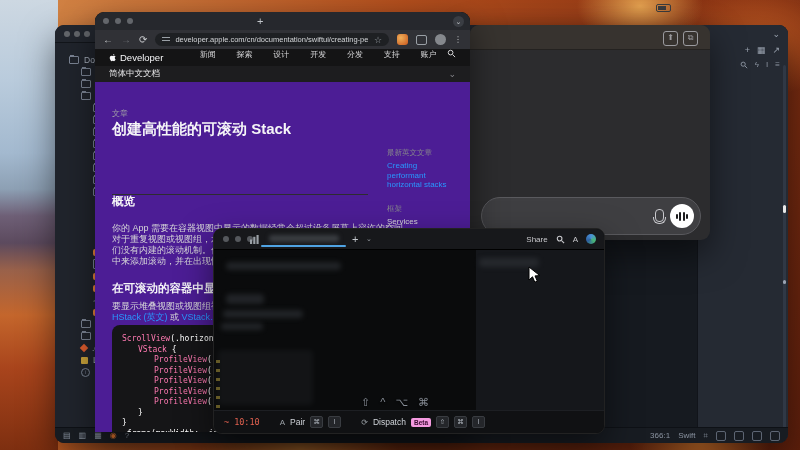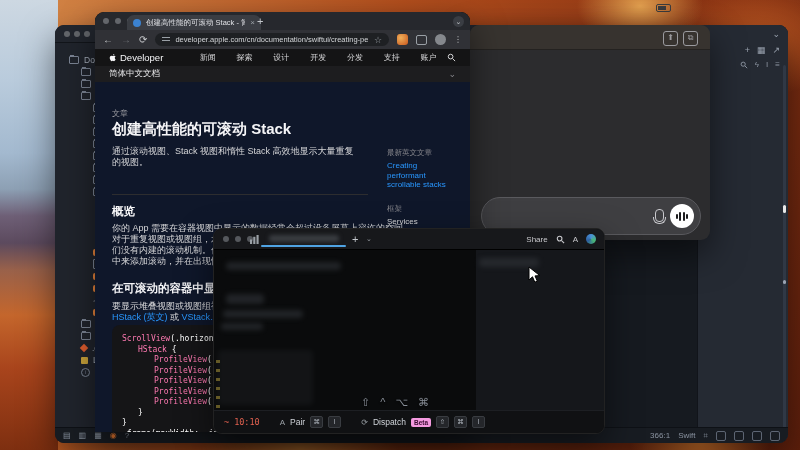--- a/index.html
+++ b/index.html
@@ -105,40 +105,40 @@
   #urlpill .tune{width:8px;height:7px;
     background:linear-gradient(#9aa0a6,#9aa0a6) 0 1px/8px 1px no-repeat,
                linear-gradient(#9aa0a6,#9aa0a6) 0 4px/8px 1px no-repeat;}
   #urlpill .u{font-size:7.5px;color:#d3d5d8;white-space:nowrap;overflow:hidden;flex:1;}
   #urlpill .star{color:#9aa0a6;font-size:9px;}
   .extic{width:11px;height:11px;border-radius:3px;background:radial-gradient(circle at 35% 35%,#f0b05a,#c8571d);}
   .panic{width:9px;height:8px;border:1px solid #9aa0a6;border-radius:2px;}
   .avat{width:11px;height:11px;border-radius:50%;background:#85888d;}
   .kebab{color:#c7c9cc;font-size:8px;letter-spacing:0;}
   #applenav{position:absolute;left:0;top:37px;right:0;height:17px;background:#141415;
-    display:flex;align-items:center;padding:0 14px;gap:0;border-bottom:1px solid #000;}
+    display:flex;padding:0 14px;gap:0;border-bottom:1px solid #000;}
   #applenav .brand{color:#f5f5f7;font-size:9.5px;display:flex;align-items:center;gap:3px;margin-right:26px;}
   #applenav .ni{color:#d6d6d8;font-size:8px;flex:1;text-align:center;}
   #banner{position:absolute;left:0;top:54px;right:0;height:16px;background:#1d1d1f;
     display:flex;align-items:center;padding:0 14px;border-bottom:1px solid #000;}
   #banner .bl{font-size:8.5px;color:#e8e8ea;flex:1;}
   #banner .chev{color:#86868b;font-size:9px;}
-  #content{position:absolute;left:0;top:70px;right:0;bottom:0;background:#0f172a;}
+  #content{position:absolute;left:0;top:70px;right:0;bottom:0;background:#4c1d95;}
   #content .eyebrow{left:17px;top:26px;font-size:8px;color:#a1a1a6;}
   #content h1{position:absolute;left:17px;top:38px;margin:0;font-size:15px;color:#f5f5f7;font-weight:bold;}
   .body-t{font-size:9px;color:#d6d6d8;line-height:11px;}
   #intro{left:17px;top:64px;}
   #aside{left:292px;top:66px;width:80px;}
   #aside .lab{font-size:7.5px;color:#86868b;margin-bottom:3px;}
   #aside a{display:block;font-size:8px;color:#2997ff;text-decoration:none;line-height:9.5px;}
   #aside .fw{margin-top:14px;}
   #aside .fwv{font-size:8px;color:#d6d6d8;}
   #hr1{left:17px;top:112px;width:256px;height:1px;background:#2d2d2f;}
   .h2{position:absolute;margin:0;font-size:11.5px;color:#f5f5f7;font-weight:bold;}
-  #h2a{left:17px;top:122px;}
+  #h2a{left:17px;top:112px;}
   #ov{left:17px;top:141px;width:330px;}
   #h2b{left:17px;top:199px;}
   #sc{left:17px;top:219px;width:330px;}
   #sc .lk{color:#2997ff;}
   #codebox{left:17px;top:243px;width:340px;height:120px;background:#151517;border-radius:8px;
     padding:9px 10px;font-family:"DejaVu Sans Mono",monospace;font-size:8px;line-height:10.5px;color:#fff;}
   #codebox .tp{color:#ff7ab2;}
   #codebox .i1{padding-left:16px;}#codebox .i2{padding-left:32px;}
   
   #warp{left:213px;top:228px;width:390px;height:204px;background:#0c0d0f;z-index:4;overflow:hidden;
@@ -360,25 +360,20 @@
   </div>
 </div>
 
 <div id="chrome" class="abs win">
   <div id="tabstrip">
     <div class="dots">
       <span class="dot"></span>
       <span class="dot"></span>
       <span class="dot"></span>
     </div>
-    <div id="tab">
-      <span class="fav"></span>
-      <span class="tt">创建高性能的可滚动 Stack - 简</span>
-      <span class="tx">×</span>
-    </div>
     <span id="tab-plus" class="plus">+</span>
     <span id="tab-chev">⌄</span>
   </div>
 
   <div id="toolbar">
     <span class="nav">←</span>
     <span class="nav dim">→</span>
     <span class="nav">⟳</span>
     <div id="urlpill">
       <span class="tune"></span>
@@ -412,30 +407,26 @@
   </div>
 
   <div id="banner">
     <span class="bl">简体中文文档</span>
     <span class="chev">⌄</span>
   </div>
 
   <div id="content">
     <div class="abs eyebrow">文章</div>
     <h1>创建高性能的可滚动 Stack</h1>
-    <div class="abs body-t" id="intro">
-      <div>通过滚动视图、Stack 视图和惰性 Stack 高效地显示大量重复</div>
-      <div>的视图。</div>
-    </div>
 
     <div class="abs" id="aside">
       <div class="lab">最新英文文章</div>
       <a href="#">Creating</a>
       <a href="#">performant</a>
-      <a href="#">scrollable stacks</a>
+      <a href="#">horizontal stacks</a>
       <div class="lab fw">框架</div>
       <div class="fwv">Services</div>
     </div>
 
     <div class="abs" id="hr1"></div>
     <h2 class="h2" id="h2a">概览</h2>
     <div class="abs body-t" id="ov">
       <div>你的 App 需要在容器视图中显示的数据经常会超过设备屏幕上容许的空间，</div>
       <div>对于重复视图或视图组，水平和垂直堆叠视图很适合组织内容，但它</div>
       <div>们没有内建的滚动机制。你可以将这些视图包裹在滚动视图 (英文)</div>
@@ -445,21 +436,21 @@
     <h2 class="h2" id="h2b">在可滚动的容器中显示视图</h2>
     <div class="abs body-t" id="sc">
       <div>要显示堆叠视图或视图组视图的集合，请使用</div>
       <div>
         <span class="lk">HStack (英文)</span><span> 或 </span><span class="lk">VStack…</span>
       </div>
     </div>
 
     <div class="abs" id="codebox">
       <div><span class="tp">ScrollView</span><span>(.horizontal) {</span></div>
-      <div class="i1"><span class="tp">HStack</span><span> {</span></div>
+      <div class="i1"><span class="tp">VStack</span><span> {</span></div>
       <div class="i2"><span class="tp">ProfileView</span><span>(</span></div>
       <div class="i2"><span class="tp">ProfileView</span><span>(</span></div>
       <div class="i2"><span class="tp">ProfileView</span><span>(</span></div>
       <div class="i2"><span class="tp">ProfileView</span><span>(</span></div>
       <div class="i2"><span class="tp">ProfileView</span><span>(</span></div>
       <div class="i1"><span>}</span></div>
       <div><span>}</span></div>
       <div><span>.frame(maxWidth: .in</span></div>
     </div>
   </div>

